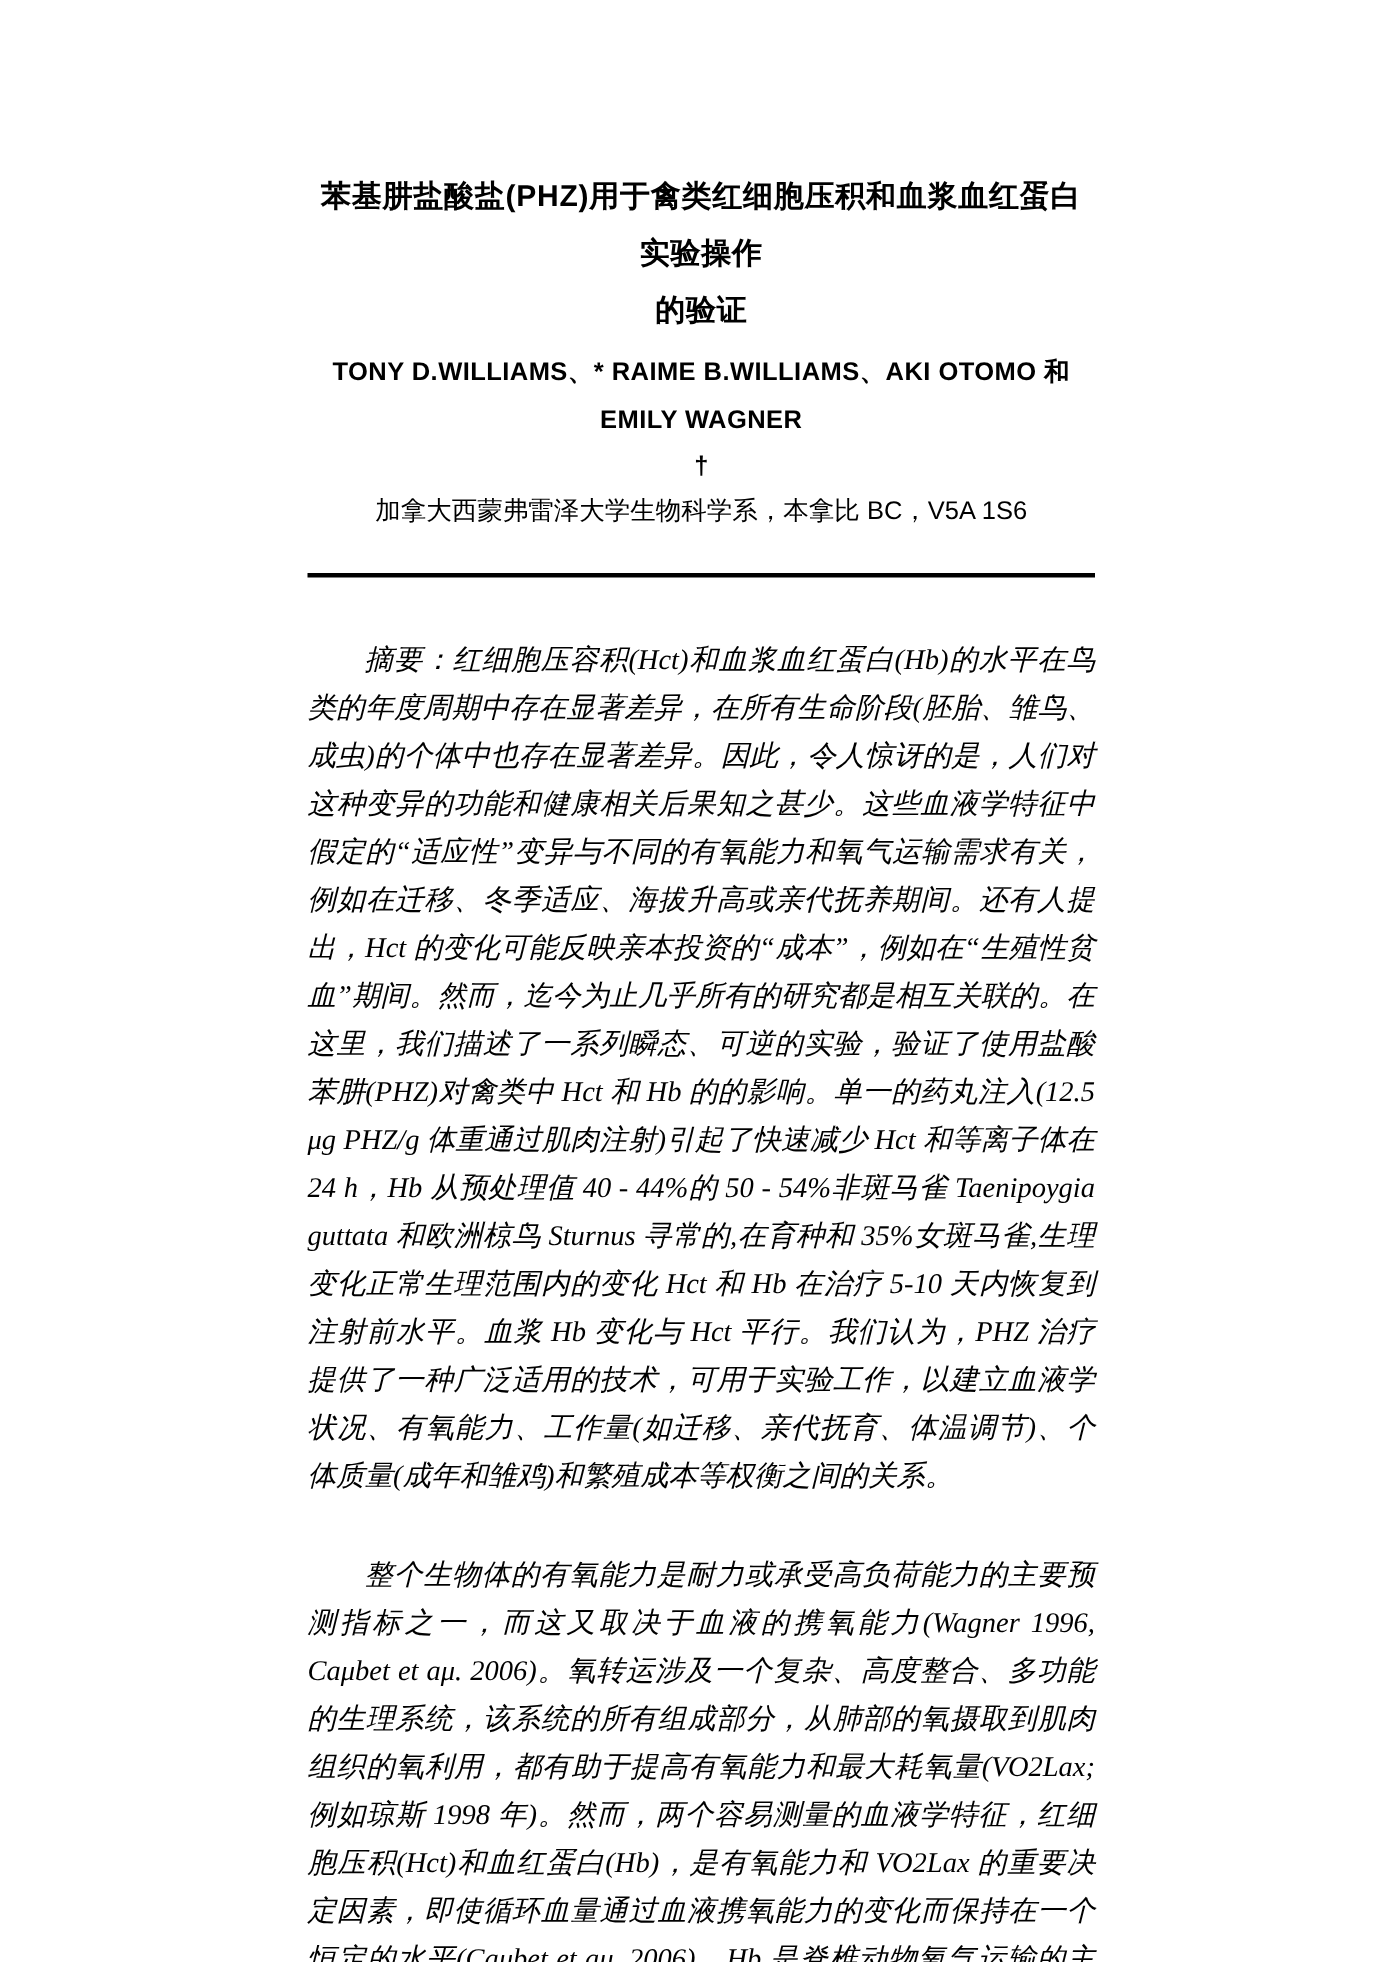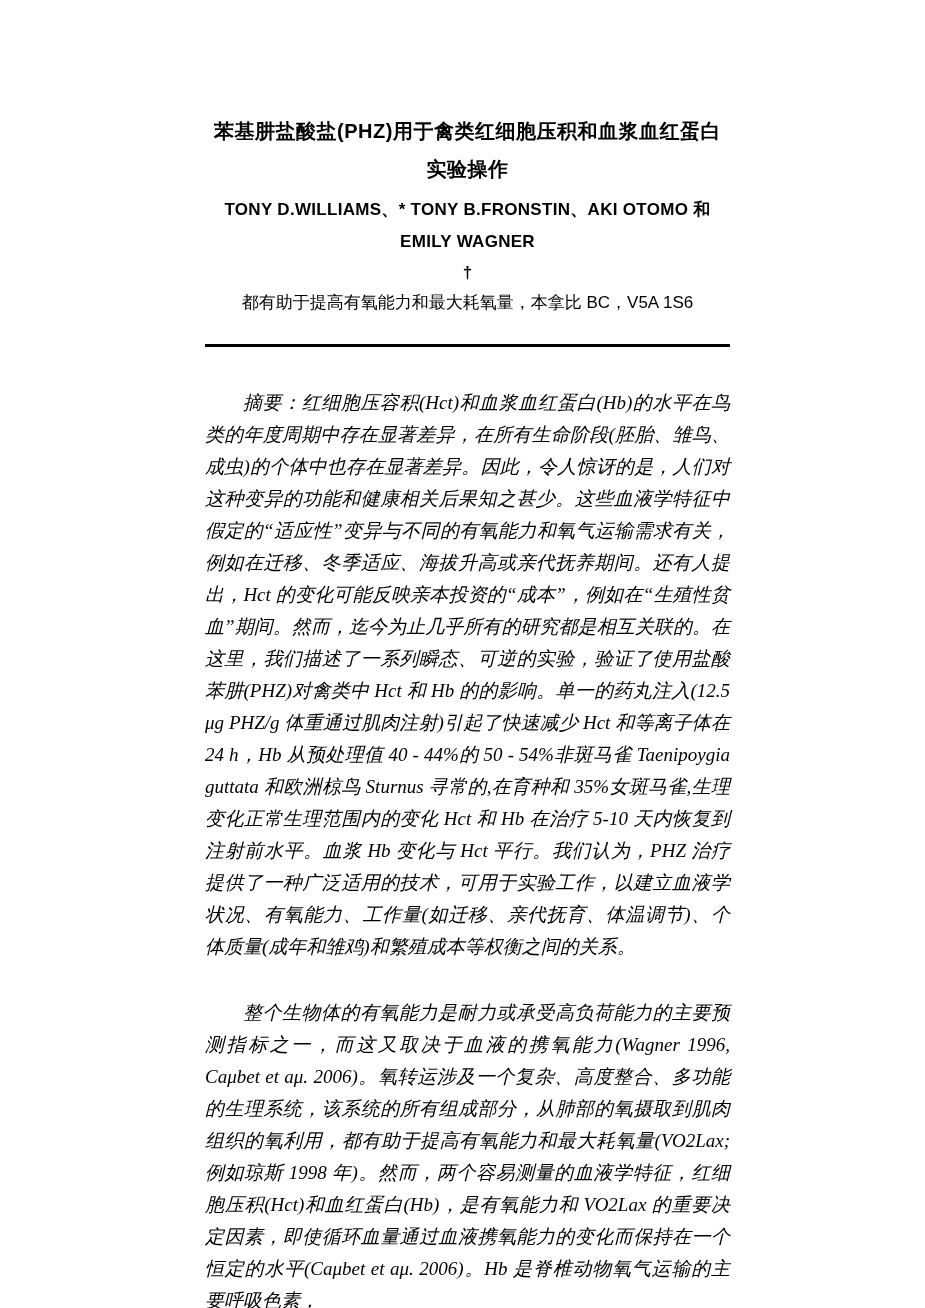--- a/index.html
+++ b/index.html
@@ -75,24 +75,25 @@
   }
 </style>
 </head>
 <body>
 
 <div class="page">
 
   <header class="head">
     <h1 class="title">
       <span class="title-line">苯基肼盐酸盐(PHZ)用于禽类红细胞压积和血浆血红蛋白实验操作</span>
+      <span class="title-line">的验证</span>
     </h1>
-    <div class="authors">TONY D.WILLIAMS、* TONY B.FRONSTIN、AKI OTOMO 和 EMILY WAGNER</div>
+    <div class="authors">TONY D.WILLIAMS、* RAIME B.WILLIAMS、AKI OTOMO 和 EMILY WAGNER</div>
     <div class="author-mark">†</div>
-    <div class="affiliation">都有助于提高有氧能力和最大耗氧量，本拿比 BC，V5A 1S6</div>
+    <div class="affiliation">加拿大西蒙弗雷泽大学生物科学系，本拿比 BC，V5A 1S6</div>
   </header>
 
   <hr class="rule">
 
   <main class="content">
     <p class="abstract"><span class="abstract-label">摘要：</span><span>红细胞压容积(Hct)和血浆血红蛋白(Hb)的水平在鸟类的年度周期中存在显著差异，在所有生命阶段(胚胎、雏鸟、成虫)的个体中也存在显著差异。因此，令人惊讶的是，人们对这种变异的功能和健康相关后果知之甚少。这些血液学特征中假定的“适应性”变异与不同的有氧能力和氧气运输需求有关，例如在迁移、冬季适应、海拔升高或亲代抚养期间。还有人提出，Hct 的变化可能反映亲本投资的“成本”，例如在“生殖性贫血”期间。然而，迄今为止几乎所有的研究都是相互关联的。在这里，我们描述了一系列瞬态、可逆的实验，验证了使用盐酸苯肼(PHZ)对禽类中 Hct 和 Hb 的的影响。单一的药丸注入(12.5 μg PHZ/g 体重通过肌肉注射)引起了快速减少 Hct 和等离子体在 24 h，Hb 从预处理值 40 - 44%的 50 - 54%非斑马雀 Taenipoygia guttata 和欧洲椋鸟 Sturnus 寻常的,在育种和 35%女斑马雀,生理变化正常生理范围内的变化 Hct 和 Hb 在治疗 5-10 天内恢复到注射前水平。血浆 Hb 变化与 Hct 平行。我们认为，PHZ 治疗提供了一种广泛适用的技术，可用于实验工作，以建立血液学状况、有氧能力、工作量(如迁移、亲代抚育、体温调节)、个体质量(成年和雏鸡)和繁殖成本等权衡之间的关系。</span></p>
 
 
     <p class="body-para">整个生物体的有氧能力是耐力或承受高负荷能力的主要预测指标之一，而这又取决于血液的携氧能力(Wagner 1996, Caμbet et aμ. 2006)。氧转运涉及一个复杂、高度整合、多功能的生理系统，该系统的所有组成部分，从肺部的氧摄取到肌肉组织的氧利用，都有助于提高有氧能力和最大耗氧量(VO2Lax;例如琼斯 1998 年)。然而，两个容易测量的血液学特征，红细胞压积(Hct)和血红蛋白(Hb)，是有氧能力和 VO2Lax 的重要决定因素，即使循环血量通过血液携氧能力的变化而保持在一个恒定的水平(Caμbet et aμ. 2006)。Hb 是脊椎动物氧气运输的主要呼吸色素，</p>
   </main>

